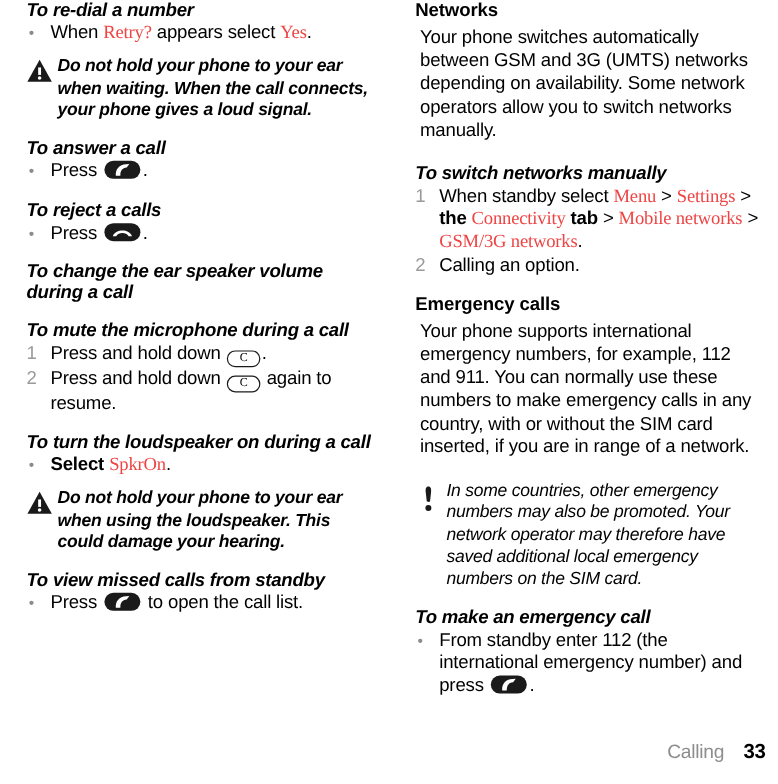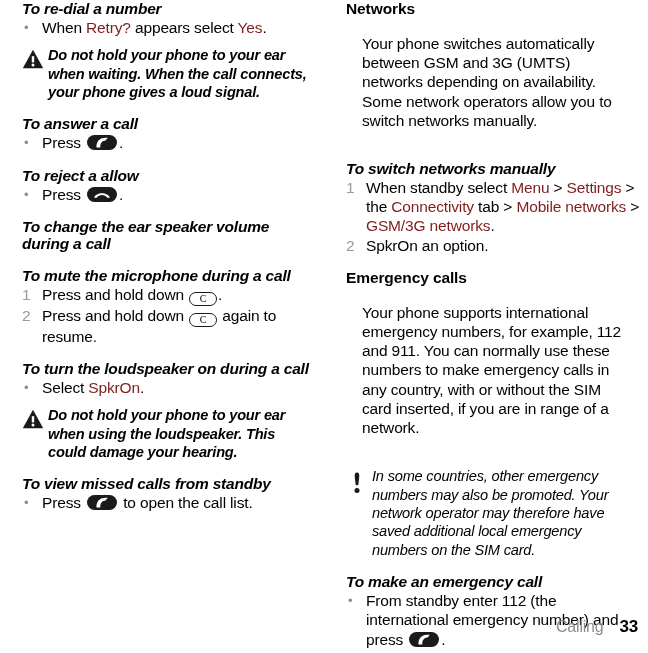--- a/index.html
+++ b/index.html
@@ -48,21 +48,21 @@
     font-size: 15.5px;
     font-weight: bold;
     font-style: italic;
     margin: 0 0 1px 0;
     line-height: 17px;
     letter-spacing: -0.2px;
   }
   p.body {
     font-size: 15.5px;
     line-height: 19.2px;
-    margin: 16px;
+    margin: 4px;
     letter-spacing: -0.15px;
   }
   .spacer-lg { height: 14px; }
   .spacer-md { height: 9px; }
 
   
   ul.blist, ol.nlist {
     list-style: none;
     margin: 0;
     padding: 0;
@@ -91,22 +91,22 @@
     position: absolute;
     left: 0px;
     top: 0;
     color: #9a9a9a;
     font-size: 15.5px;
     line-height: 19.2px;
     font-weight: normal;
   }
 
   
-  .hl { color: #7f1d1d; }
-  .bold { font-weight: normal; }
+  .hl { color: #ef4444; font-family: Liberation Serif, serif; }
+  .bold { font-weight: bold; }
 
   
   .note {
     display: flex;
     align-items: flex-start;
     margin: 0;
   }
   .note-icon {
     flex: 0 0 auto;
     width: 20px;
@@ -224,21 +224,21 @@
 
       <h3 class="task-head">To answer a call</h3>
       <ul class="blist">
         <li><span>Press </span><span class="key-call"><svg width="16" height="11" viewBox="0 0 16 11" aria-hidden="true">
                 <path d="M2.5 10.5 C2.0 5.0 5.5 1.0 11.0 0.8 L13.8 0.7 L11.6 3.6 C8.0 3.9 6.2 6.1 6.3 10.4 Z" fill="#ffffff"></path>
               </svg></span><span>.</span></li>
       </ul>
 
       <div class="spacer-lg"></div>
 
-      <h3 class="task-head">To reject a allow</h3>
+      <h3 class="task-head">To reject a calls</h3>
       <ul class="blist">
         <li><span>Press </span><span class="key-end"><svg width="18" height="9" viewBox="0 0 18 9" aria-hidden="true">
                 <path d="M1 7.8 C3.2 1.6 14.8 1.6 17 7.8 L14.2 7.8 C12.2 4.2 5.8 4.2 3.8 7.8 Z" fill="#ffffff"></path>
               </svg></span><span>.</span></li>
       </ul>
 
       <div class="spacer-lg"></div>
 
       <h3 class="task-head">To change the ear speaker volume during a call</h3>
 
@@ -284,21 +284,21 @@
     <div class="col col-right">
 
       <h3 class="sec-head">Networks</h3>
       <p class="body">Your phone switches automatically between GSM and 3G (UMTS) networks depending on availability. Some network operators allow you to switch networks manually.</p>
 
       <div class="spacer-lg"></div>
 
       <h3 class="task-head">To switch networks manually</h3>
       <ol class="nlist">
         <li><span>When standby select </span><span class="hl">Menu</span><span> &gt; </span><span class="hl">Settings</span><span> &gt; </span><span class="bold">the</span><span> </span><span class="hl">Connectivity</span><span> </span><span class="bold">tab</span><span> &gt; </span><span class="hl">Mobile networks</span><span> &gt; </span><span class="hl">GSM/3G networks</span><span>.</span></li>
-        <li>SpkrOn an option.</li>
+        <li>Calling an option.</li>
       </ol>
 
       <div class="spacer-lg"></div>
 
       <h3 class="sec-head">Emergency calls</h3>
       <p class="body">Your phone supports international emergency numbers, for example, 112 and 911. You can normally use these numbers to make emergency calls in any country, with or without the SIM card inserted, if you are in range of a network.</p>
 
       <div class="spacer-lg"></div>
 
       <div class="note">

